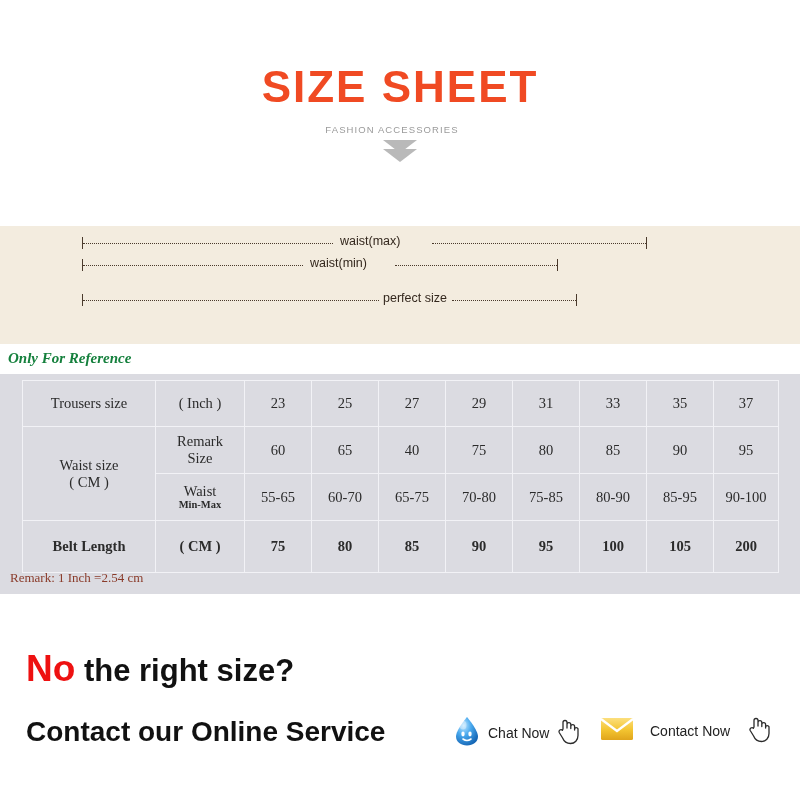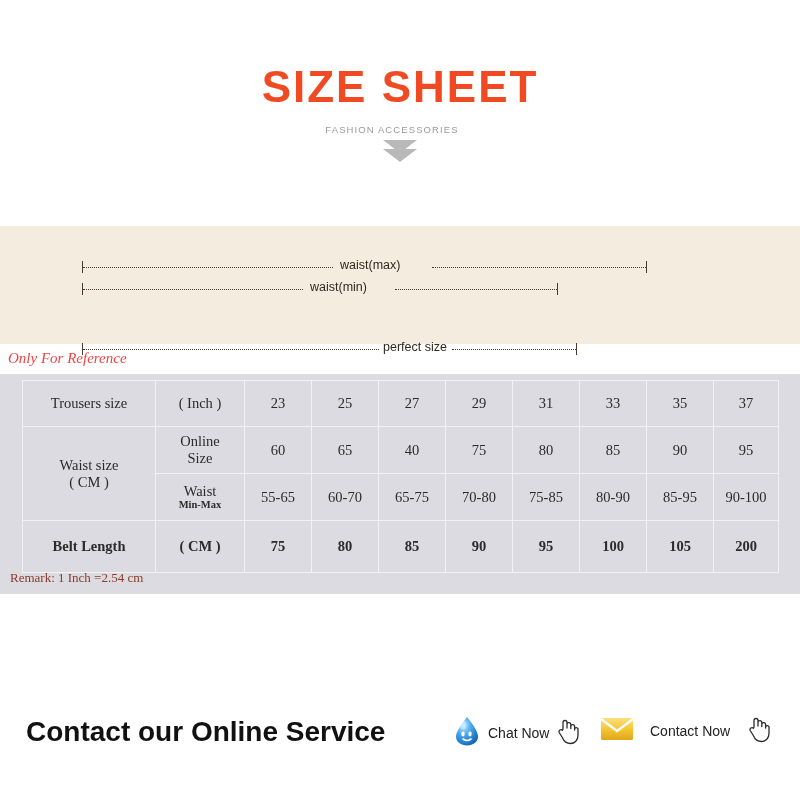--- a/index.html
+++ b/index.html
@@ -62,21 +62,20 @@
   
   #belt-panel {
     position: absolute;
     left: 0; top: 226px;
     width: 800px; height: 118px;
     background: #F3ECDF;
   }
   .dimline {
     position: absolute;
     height: 14px;
-    margin-top: 24px;
   }
   .dimline .dots {
     position: absolute;
     top: 7px;
     height: 0;
     border-top: 1.5px dotted #4a3a2c;
   }
   .dimline .cap {
     position: absolute;
     top: 1px;
@@ -182,24 +181,24 @@
     font-size: 13px;
     color: #34281e;
     font-family: "Liberation Sans", sans-serif;
   }
 
   
   #ref-note {
     position: absolute;
     left: 8px; top: 350px;
     font-family: "Liberation Serif", serif;
-    font-weight: normal;
+    font-weight: bold;
     font-style: italic;
     font-size: 15px;
-    color: #ef4444;
+    color: #15803d;
   }
 
   
   #table-panel {
     position: absolute;
     left: 0; top: 374px;
     width: 800px; height: 220px;
     background: #DBDBE1;
   }
   #size-table {
@@ -352,21 +351,21 @@
   </div>
 
   <div id="width-mark">
     <span class="tbar" style="top:4px;"></span>
     <span class="tstem" style="top:4px;"></span>
     <span class="wlabel">width</span>
     <span class="tstem" style="top:33px;"></span>
     <span class="tbar" style="top:38px;"></span>
   </div>
 
-  <div class="dimline" style="left:0; top:92px; width:756px;">
+  <div class="dimline" style="left:0; top:67px; width:756px;">
     <span class="cap" style="left:82px;"></span>
     <span class="dots" style="left:83px; width:296px;"></span>
     <span class="lbl" style="left:383px;">perfect size</span>
     <span class="dots" style="left:452px; width:124px;"></span>
     <span class="cap" style="left:576px;"></span>
   </div>
 
 </div>
 
 <div id="ref-note">Only For Reference</div>
@@ -398,21 +397,21 @@
         <td>35</td>
         <td>37</td>
       </tr>
 
       <tr style="height:47px;">
         <td class="lbl-sans" rowspan="2">
           <span>Waist size</span><br>
           <span>( CM )</span>
         </td>
         <td class="sub">
-          <span>Online</span><br>
+          <span>Remark</span><br>
           <span>Size</span>
         </td>
         <td>60</td>
         <td>65</td>
         <td>40</td>
         <td>75</td>
         <td>80</td>
         <td>85</td>
         <td>90</td>
         <td>95</td>
@@ -445,20 +444,23 @@
         <td class="val-bold">105</td>
         <td class="val-bold">200</td>
       </tr>
     </tbody>
   </table>
 </div>
 
 <div id="remark">Remark: 1 Inch =2.54 cm</div>
 
 <div id="footer">
+  <div id="no-line">
+    <span class="red">No</span><span> the right size?</span>
+  </div>
   <div id="contact-line">Contact our Online Service</div>
 </div>
 
 <div id="chat-group">
   <span>
     <svg width="30" height="32" viewBox="0 0 30 32">
       <defs>
         <radialGradient id="dropg" cx="35%" cy="30%" r="75%">
           <stop offset="0%" stop-color="#bfe6ff"></stop>
           <stop offset="45%" stop-color="#49a9ee"></stop>

